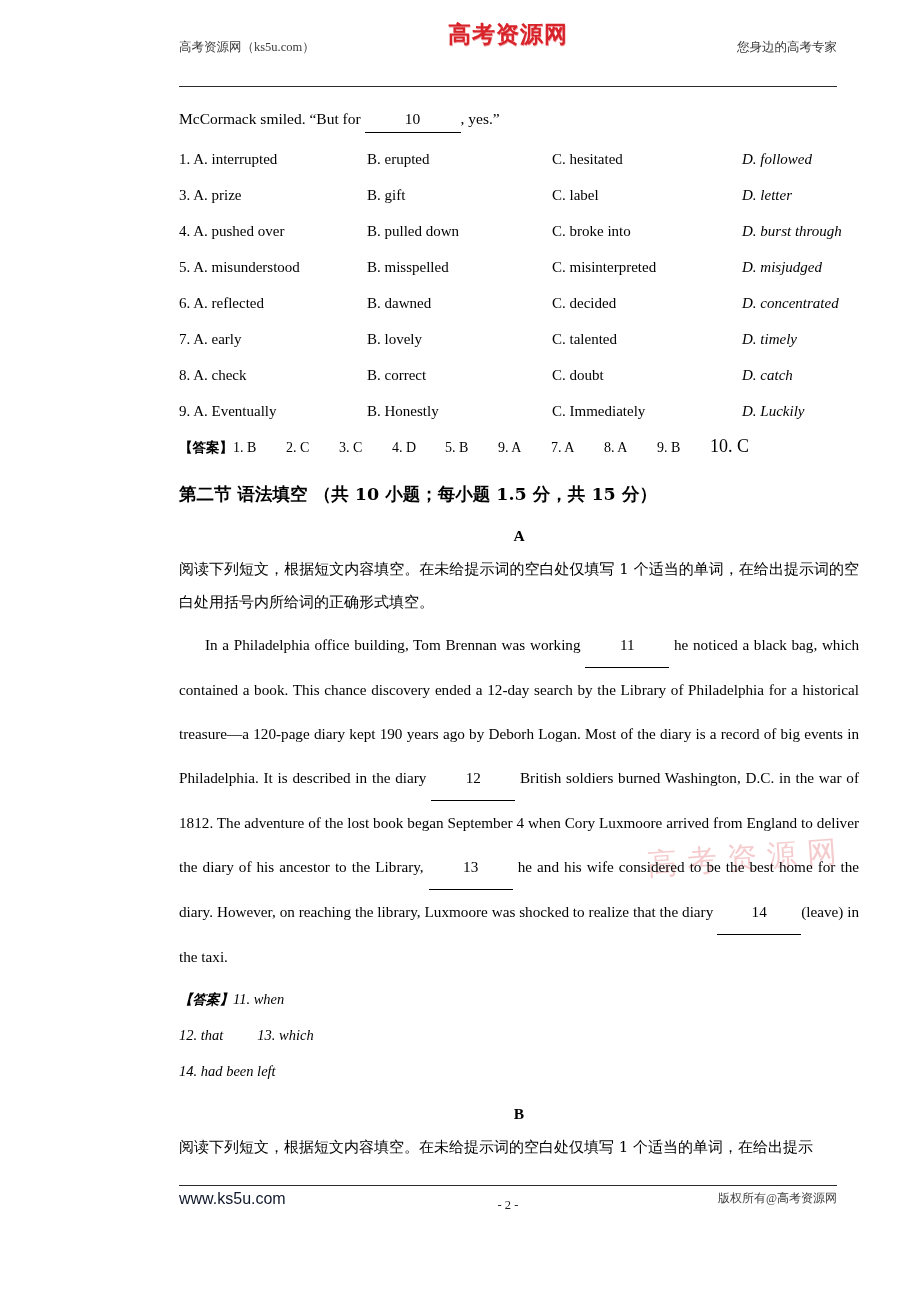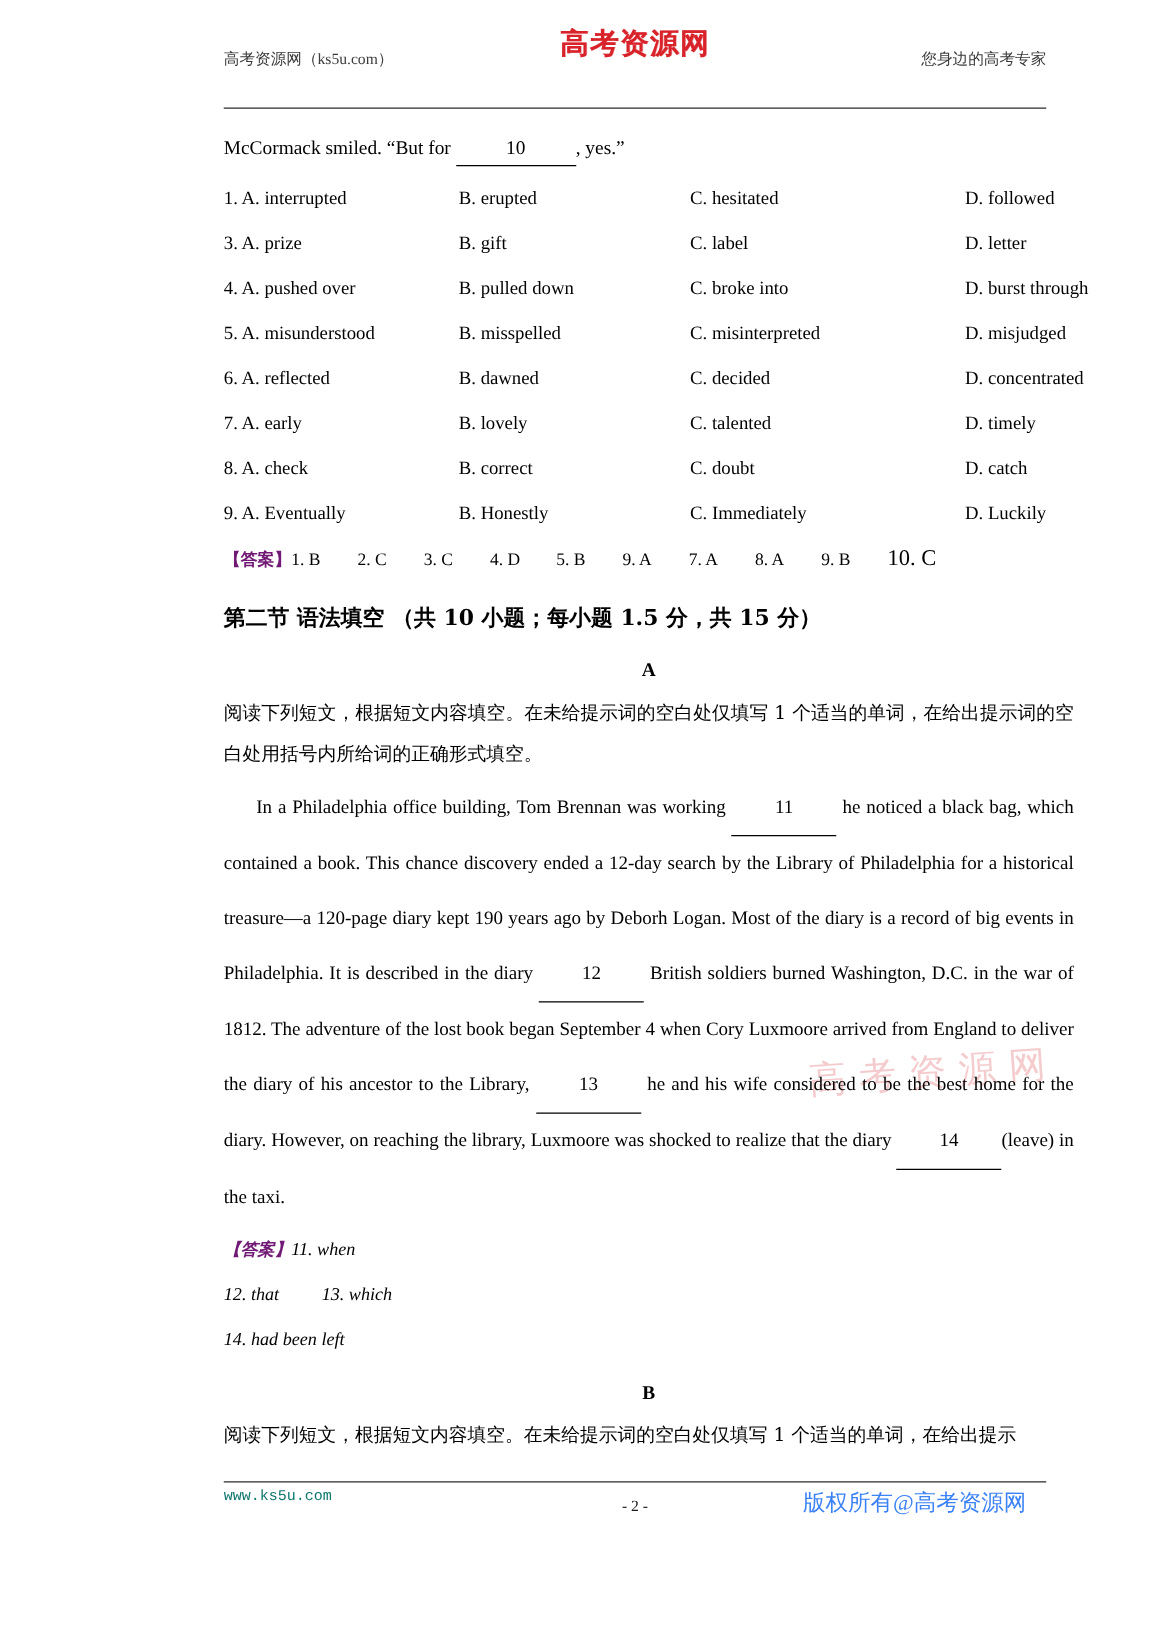--- a/index.html
+++ b/index.html
@@ -81,40 +81,40 @@
     position: absolute;
     left: 131px;
     top: 1190px;
     width: 658px;
     height: 26px;
   }
   #footer-left {
     position: absolute;
     left: 0;
     top: 0;
-    font-family: Liberation Mono, monospace;
-    font-size: 12px;
-    color: #0f766e;
+    font-family: Liberation Sans, sans-serif;
+    font-size: 16px;
+    color: #0f172a;
     white-space: nowrap;
   }
   #footer-center {
     position: absolute;
     left: 50%;
     top: 8px;
     transform: translateX(-50%);
     font-size: 12.5px;
     color: #1a1a1a;
     white-space: nowrap;
   }
   #footer-right {
     position: absolute;
-    right: 16px;
+    right: 0;
     top: 0;
-    font-size: 18px;
-    color: #3b82f6;
+    font-size: 12px;
+    color: #404040;
     white-space: nowrap;
   }
 
   
   #content {
     position: absolute;
     left: 131px;
     top: 106px;
     width: 680px;
   }
@@ -141,31 +141,31 @@
   .opt-row {
     position: relative;
     height: 36px;
     font-size: 15px;
     line-height: 36px;
     white-space: nowrap;
   }
   .opt-a { position: absolute; left: 0px; }
   .opt-b { position: absolute; left: 188px; }
   .opt-c { position: absolute; left: 373px; }
-  .opt-d { position: absolute; left: 593px; }
+  .opt-d { position: absolute; left: 563px; font-style: italic; }
 
   
   .answer-line {
     font-size: 14.5px;
     line-height: 30px;
     white-space: nowrap;
     margin-top: 2px;
   }
   .answer-tag {
-    color: #701a75;
+    color: #000000;
     font-weight: bold;
     font-family: "DejaVu Sans", sans-serif;
     font-size: 13.5px;
   }
   .ans-item {
     display: inline-block;
     width: 53px;
     font-size: 14px;
   }
   .ans-item-wide {

